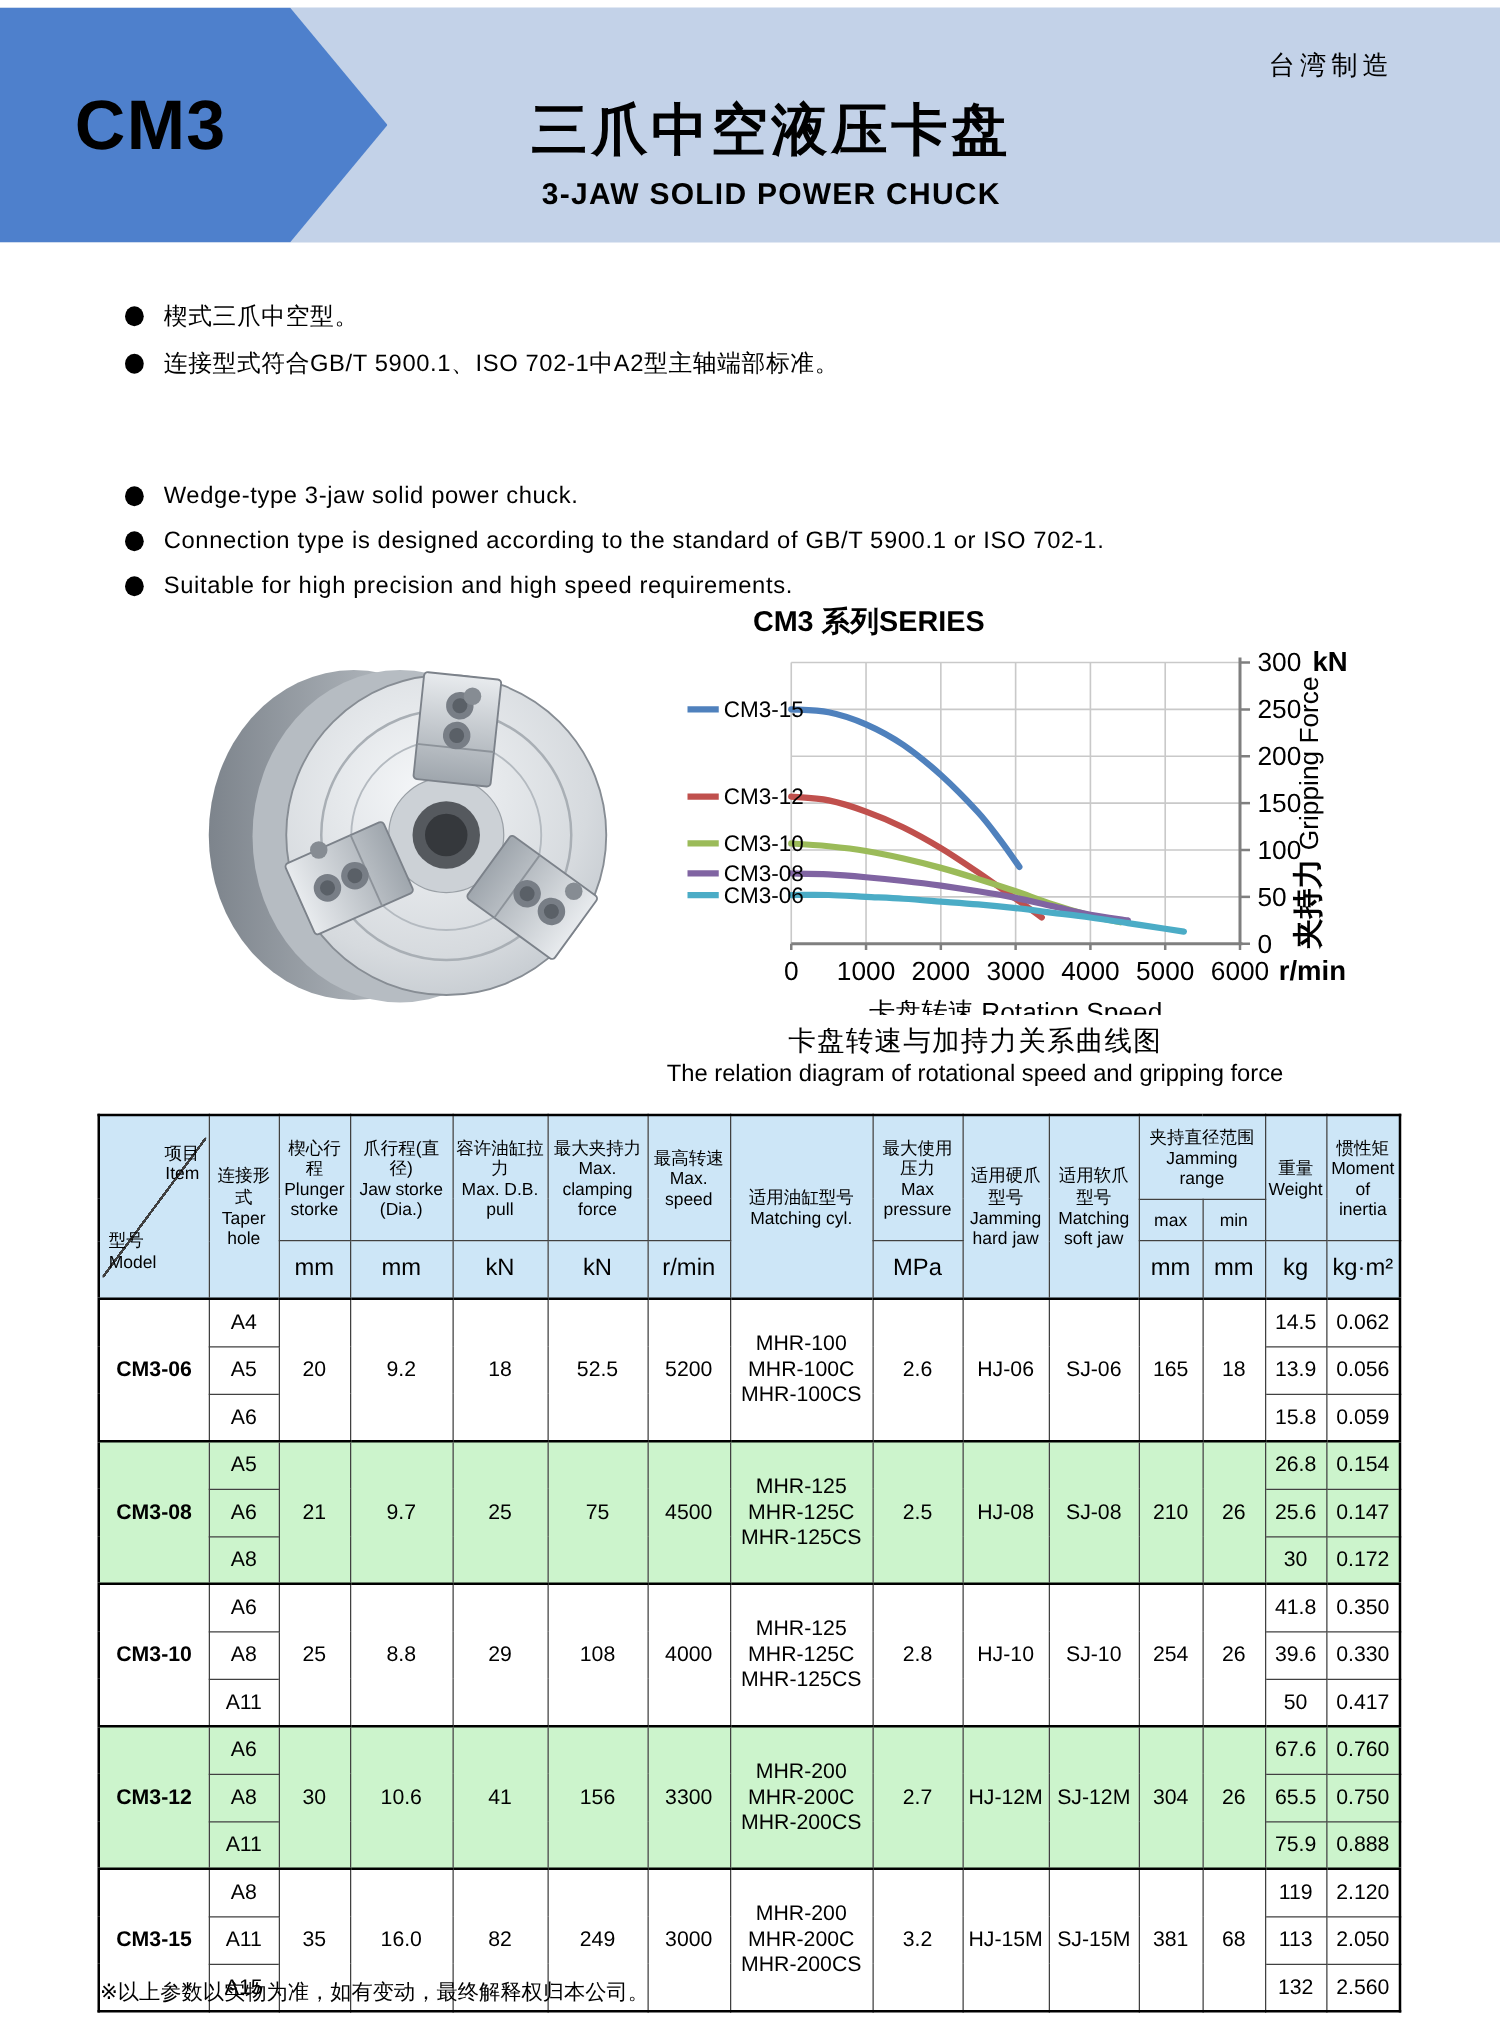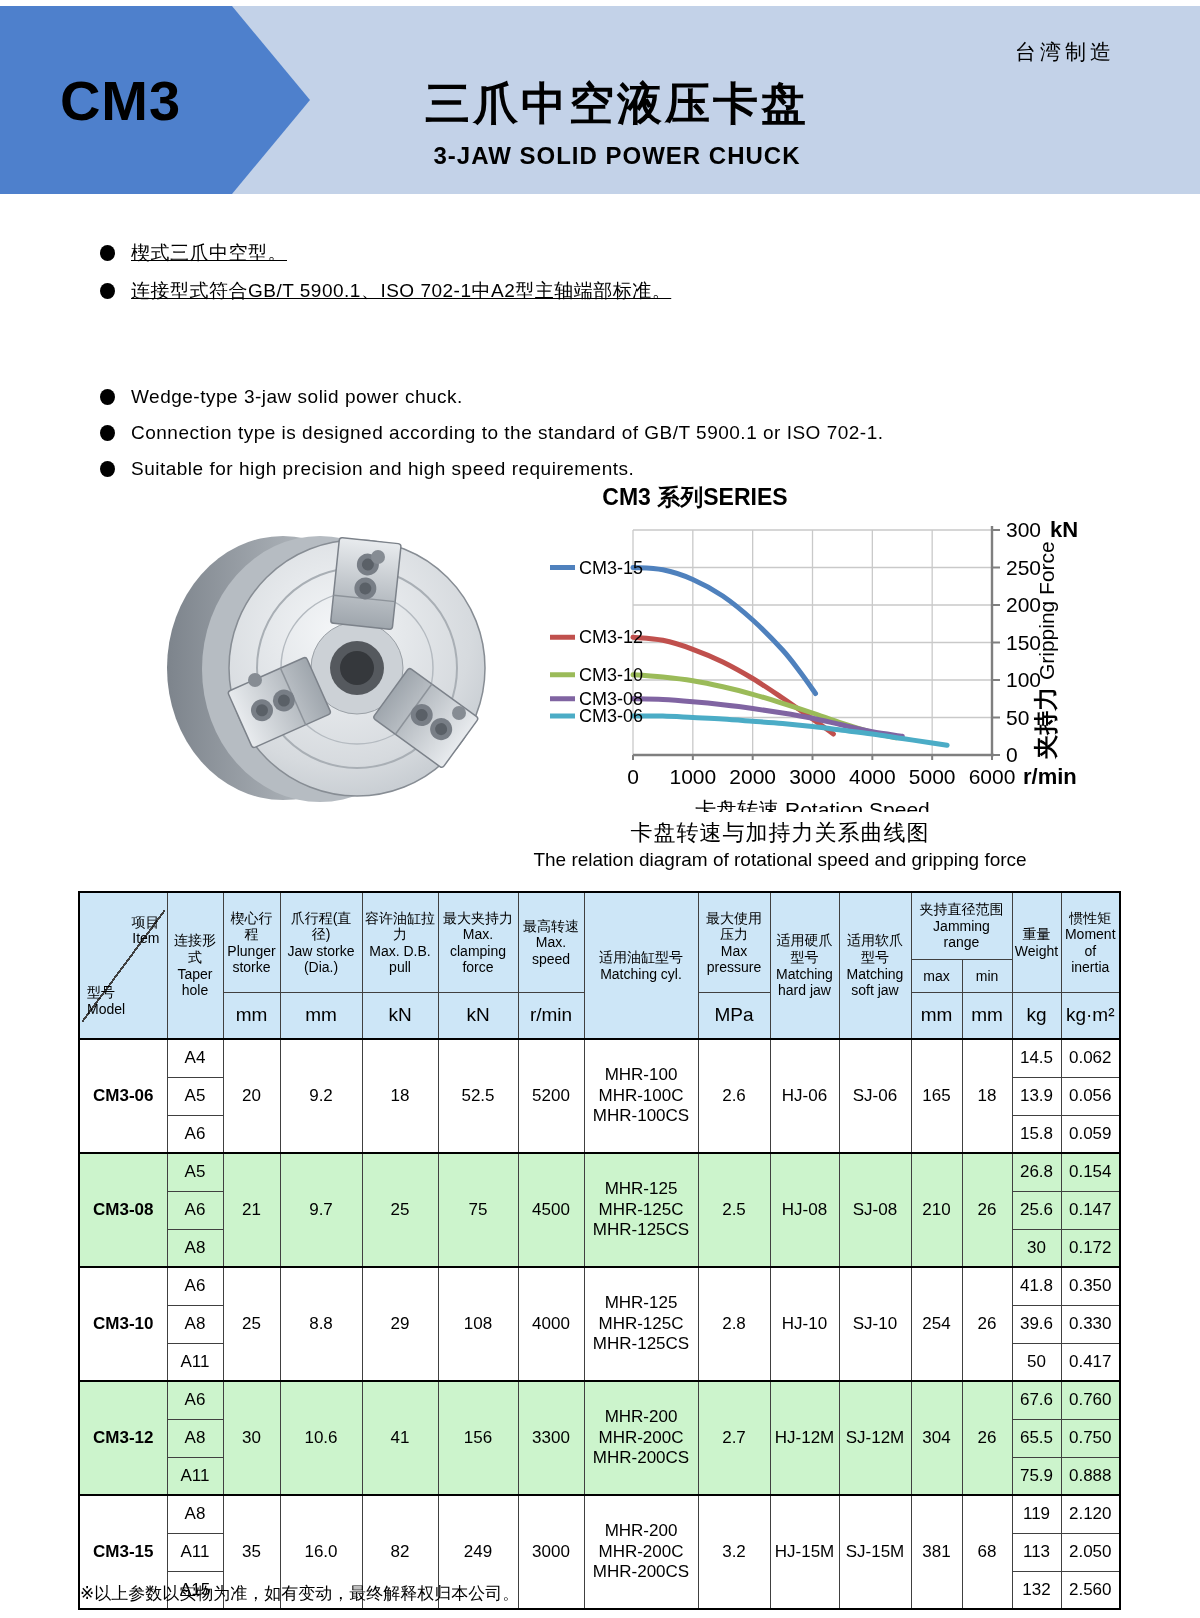--- a/index.html
+++ b/index.html
@@ -14,21 +14,21 @@
         text-align:center;font-size:56px;font-weight:700;letter-spacing:1px;}
   .titles{position:absolute;left:367px;top:0;width:500px;height:100%;text-align:center;margin-top:16px;}
   .title-zh{margin-top:52px;font-size:45px;font-weight:bold;letter-spacing:3px;}
   .title-en{margin-top:8px;font-size:24px;font-weight:bold;letter-spacing:1px;}
   .origin{position:absolute;right:85px;top:32px;font-size:21px;letter-spacing:4px;}
 
   
   .feat{position:absolute;left:100px;width:1000px;}
   .feat-zh{top:234px;} .feat-en{top:379px;}
   .bullet{display:flex;align-items:center;}
-  .feat-zh .bullet{height:38px;text-decoration:underline;} .feat-en .bullet{height:36px;}
+  .feat-zh .bullet{height:38px;} .feat-en .bullet{height:36px;}
   .dot{flex:0 0 15px;width:15px;height:16px;border-radius:50%;background:#000;margin-right:16px;}
   .btext{font-size:19px;letter-spacing:0.5px;}
 
   
   .chart-title{position:absolute;left:530px;top:482px;width:330px;text-align:center;
                font-size:23px;font-weight:bold;}
   #chart{position:absolute;left:530px;top:480px;}
   #chart text{font-family:"Liberation Sans","DejaVu Sans",sans-serif;}
   .cap{position:absolute;left:500px;width:560px;text-align:center;}
   .cap-zh{top:818px;font-size:22px;letter-spacing:1px;}
@@ -269,21 +269,21 @@
 Max. clamping
 force</td>
         <td rowspan="2">最高转速
 Max. speed</td>
         <td rowspan="3">适用油缸型号
 Matching cyl.</td>
         <td rowspan="2">最大使用压力
 Max pressure</td>
         <td rowspan="3">适用硬爪
 型号
-Matching
+Jamming
 hard jaw</td>
         <td rowspan="3">适用软爪
 型号
 Matching
 soft jaw</td>
         <td colspan="2">夹持直径范围
 Jamming range</td>
         <td rowspan="2">重量
 Weight</td>
         <td rowspan="2">惯性矩

